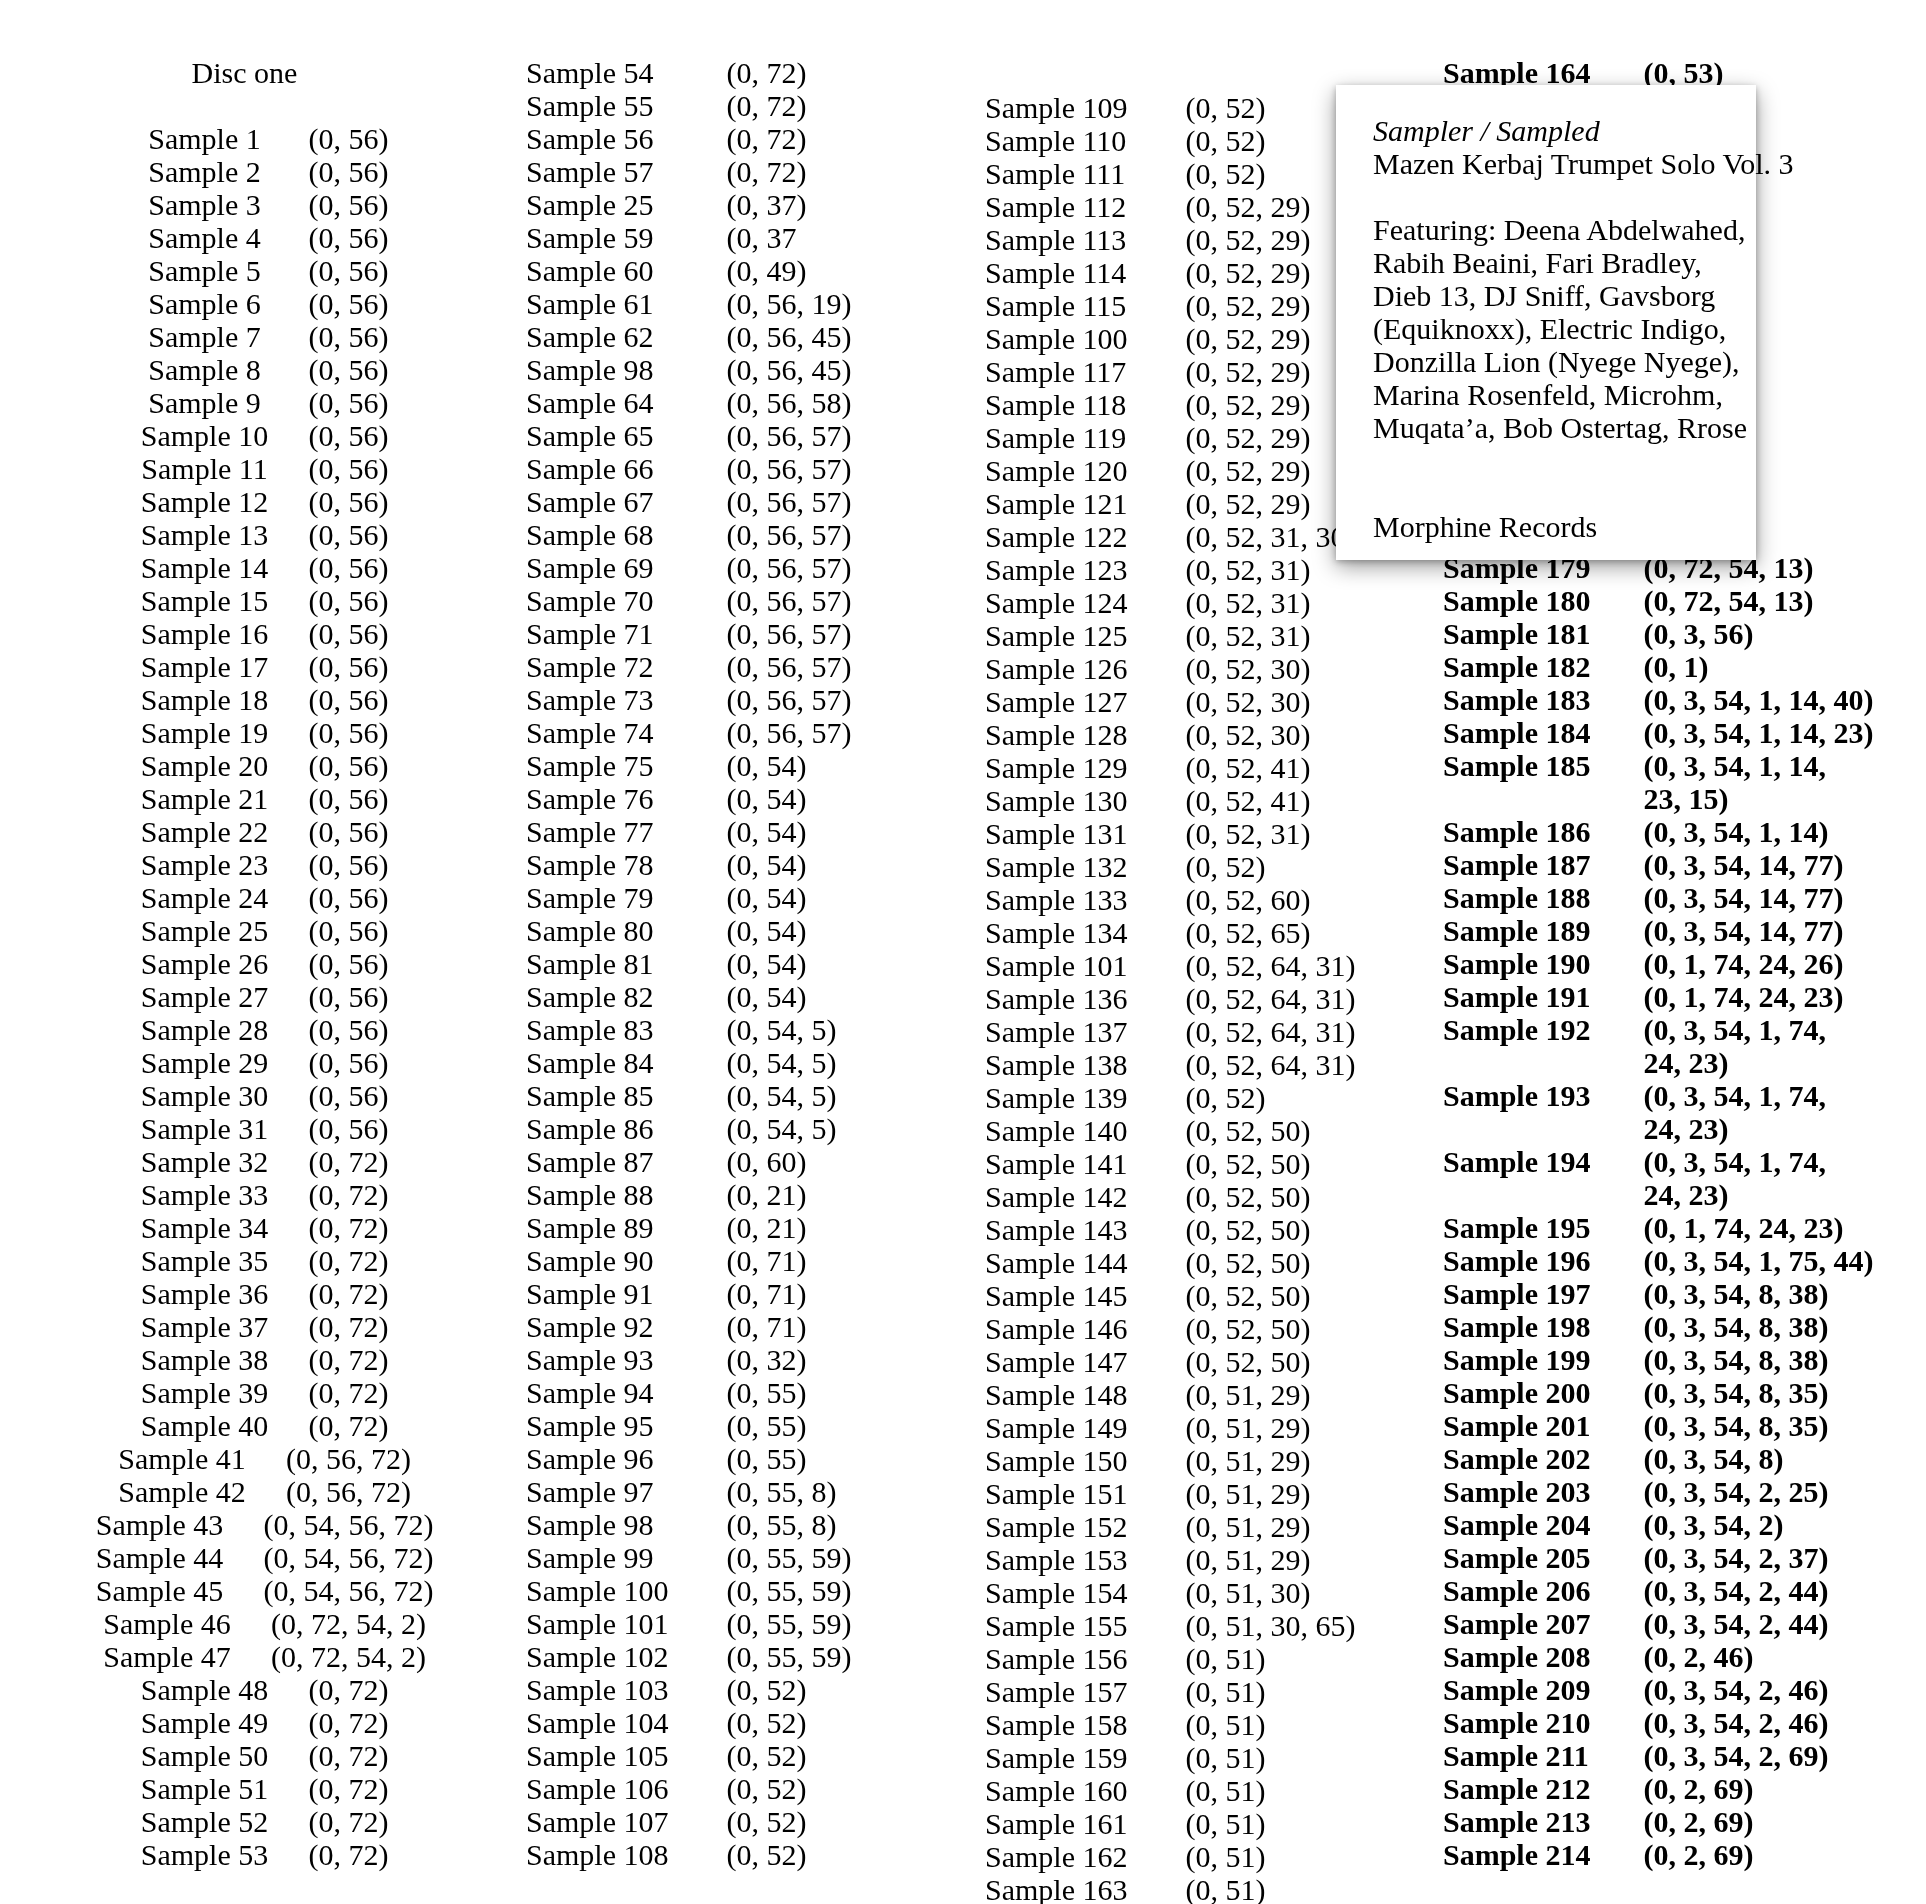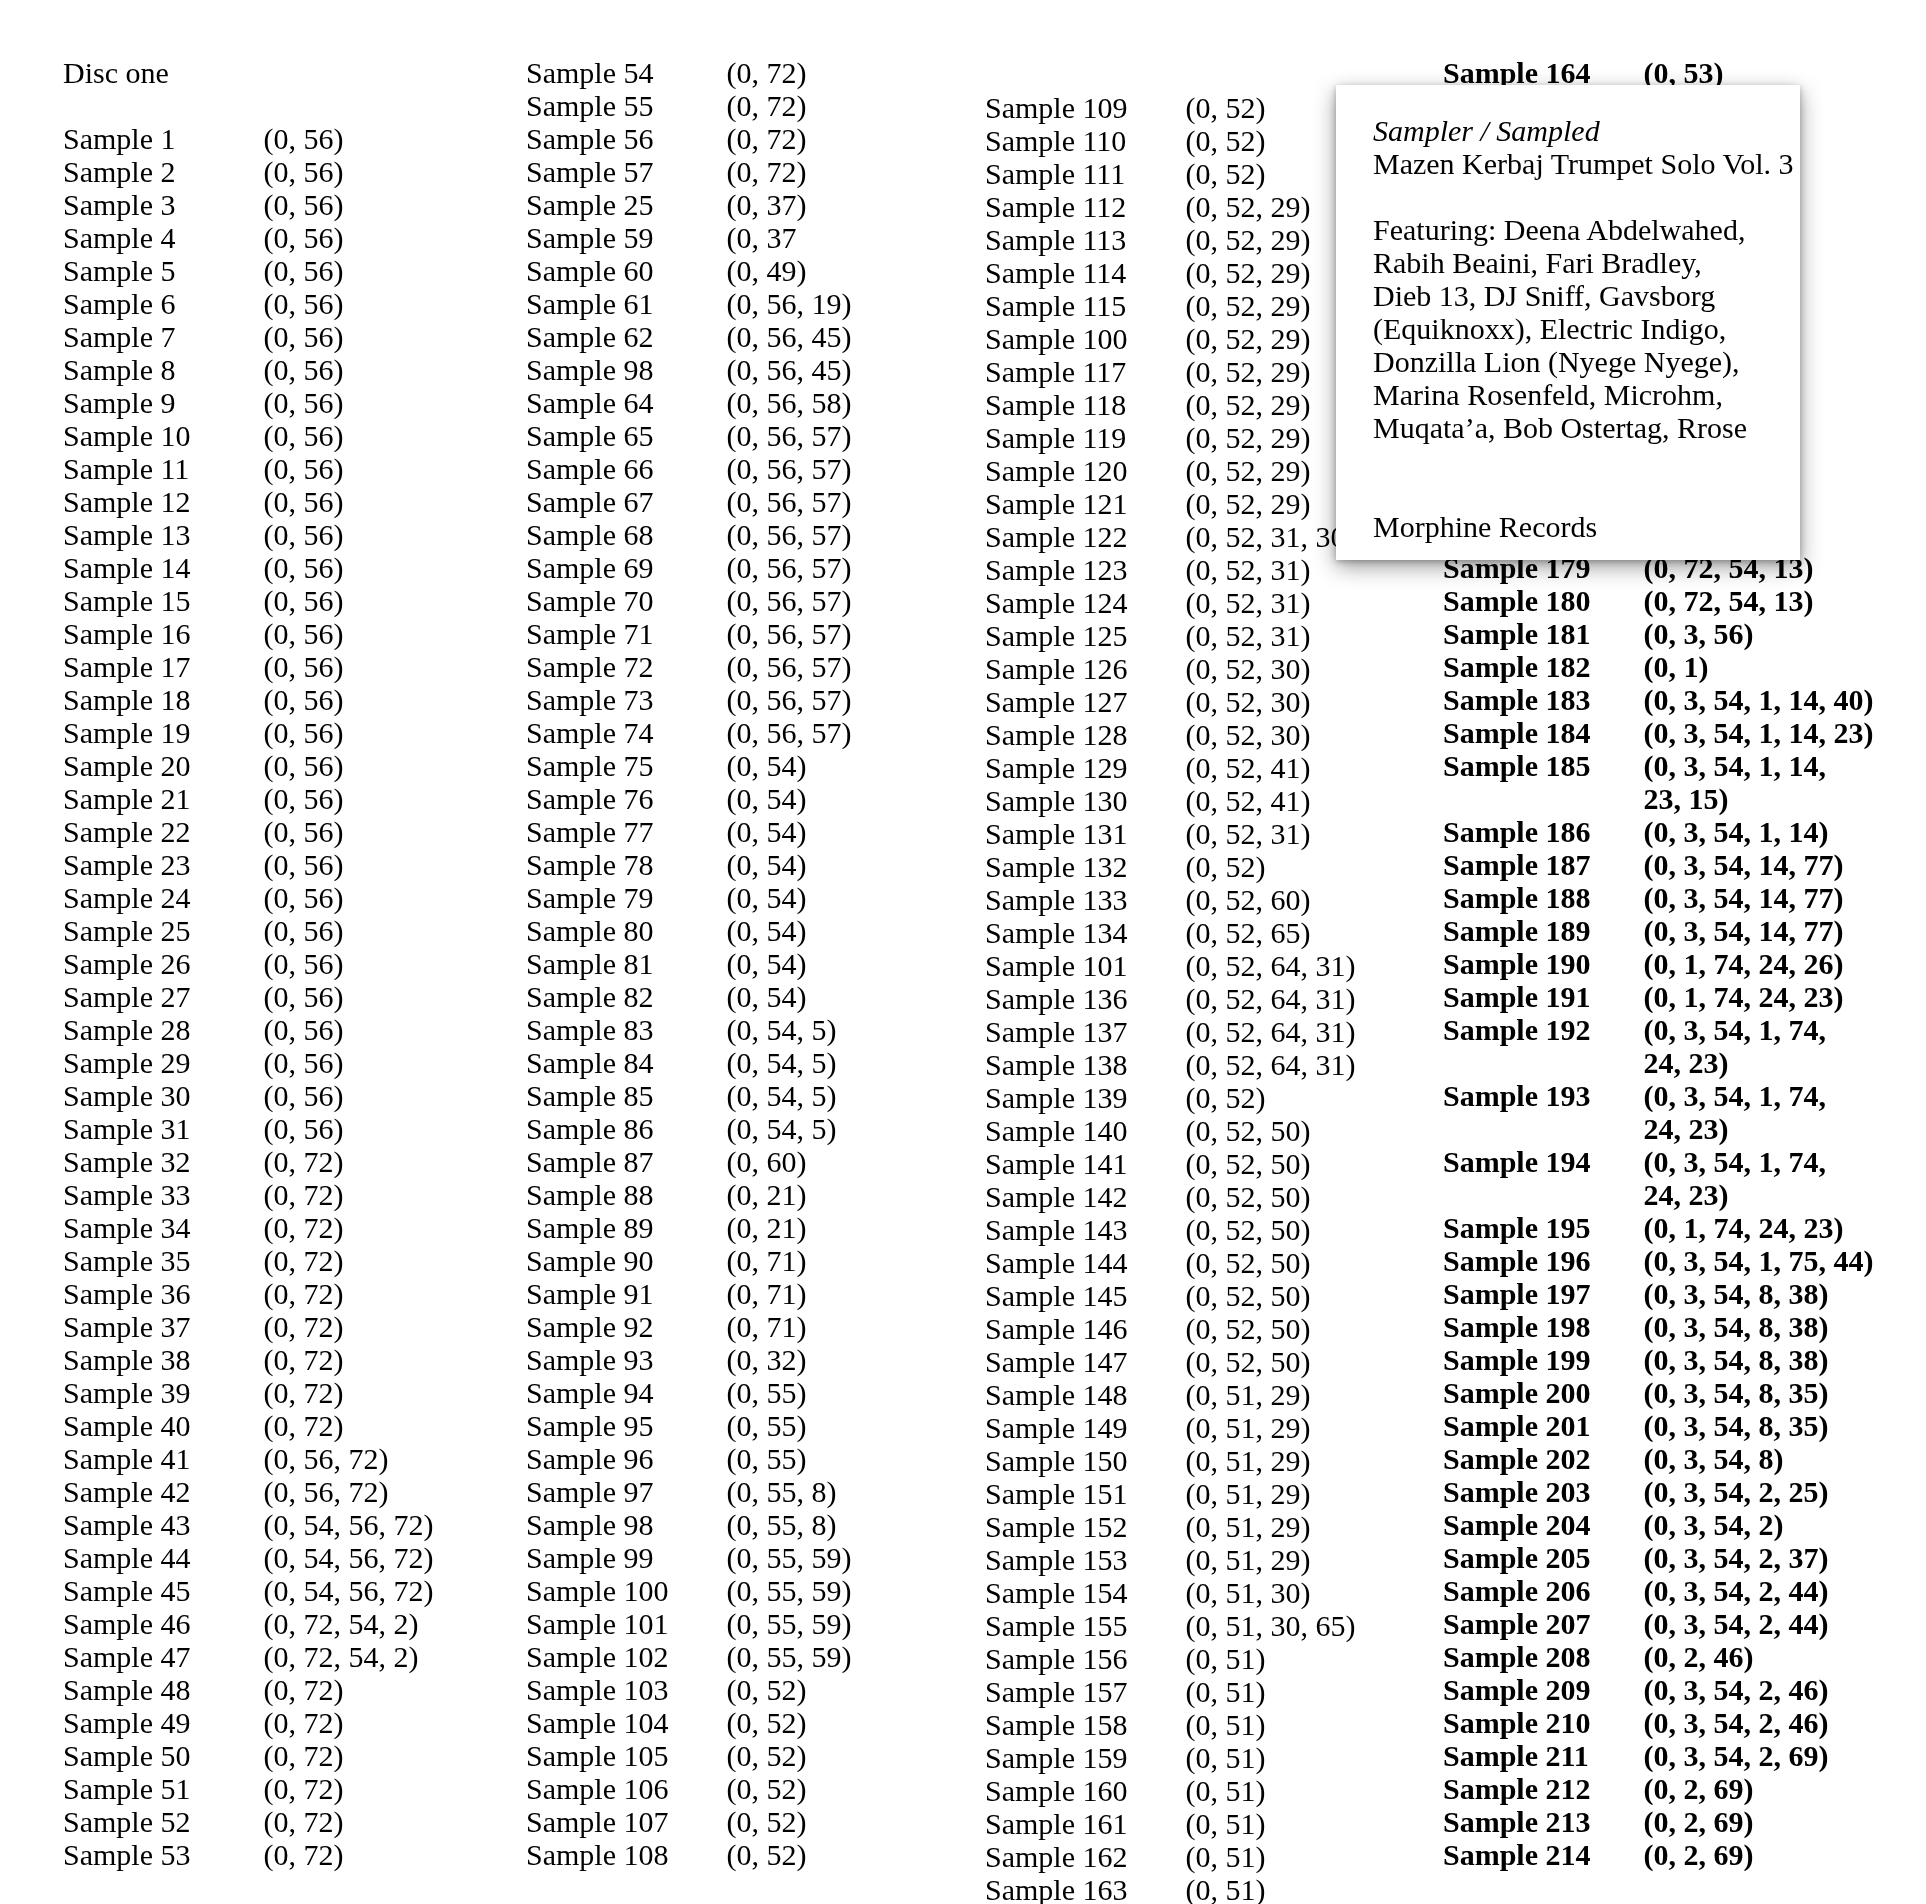--- a/index.html
+++ b/index.html
@@ -14,41 +14,41 @@
     font-family: "Liberation Serif", serif;
     font-size: 30px;
     position: relative;
     overflow: hidden;
   }
   #columns .col {
     position: absolute;
     top: 56px;
     white-space: nowrap;
   }
-  .col1 { left: 63px; }
+  .col1 { left: 63px; text-align: center; }
   .col2 { left: 526px; }
   .col3 { left: 985px; margin-top: 35px; }
   .col4 { left: 1443px; font-weight: bold; }
   .row {
     height: 33px;
     line-height: 33px;
     white-space: nowrap;
   }
   .row .label {
     display: inline-block;
     width: 193px;
   }
   .row .value {
     display: inline-block;
   }
   #info-box {
     position: absolute;
     left: 1336px;
     top: 85px;
-    width: 464px;
+    width: 420px;
     height: 475px;
     background: #ffffff;
     box-sizing: border-box;
     padding: 29px 14px 0 37px;
     box-shadow: 0 7.3px 21px rgba(0,0,0,0.40), 0 1.6px 6.3px rgba(0,0,0,0.28);
   }
   .box-line {
     height: 33px;
     line-height: 33px;
     white-space: nowrap;

